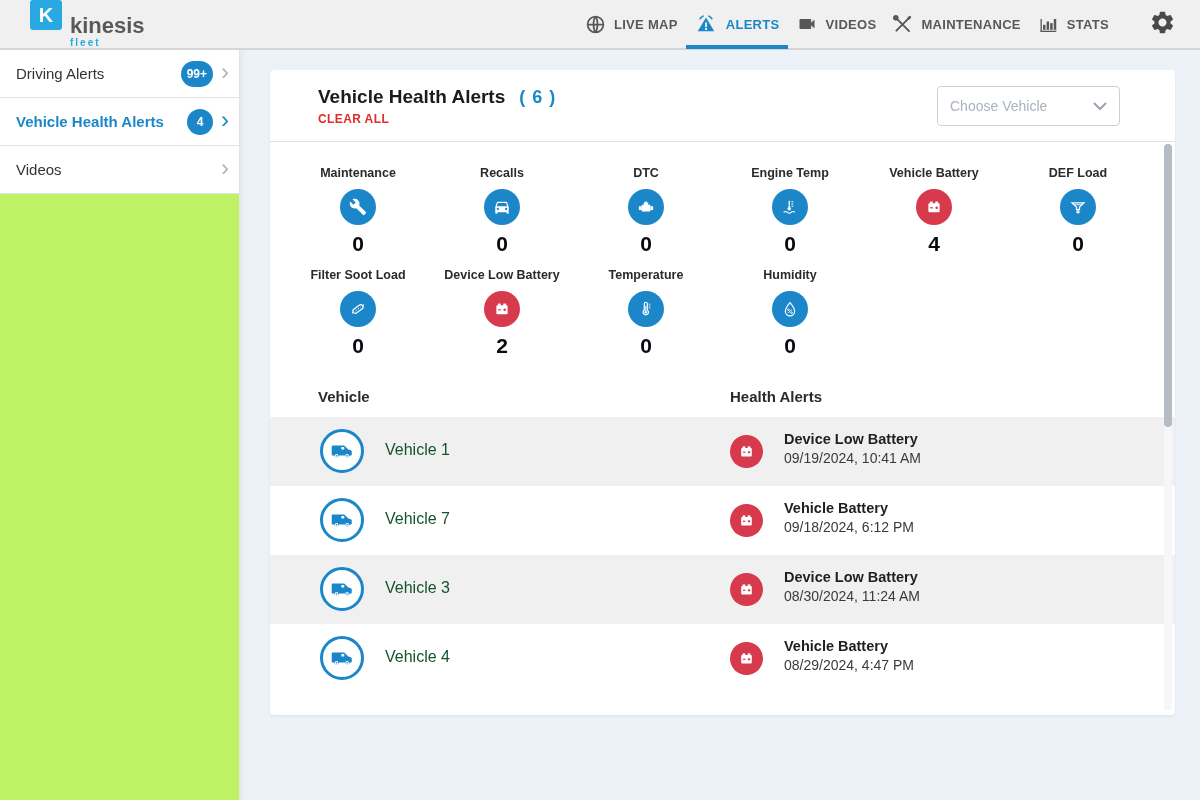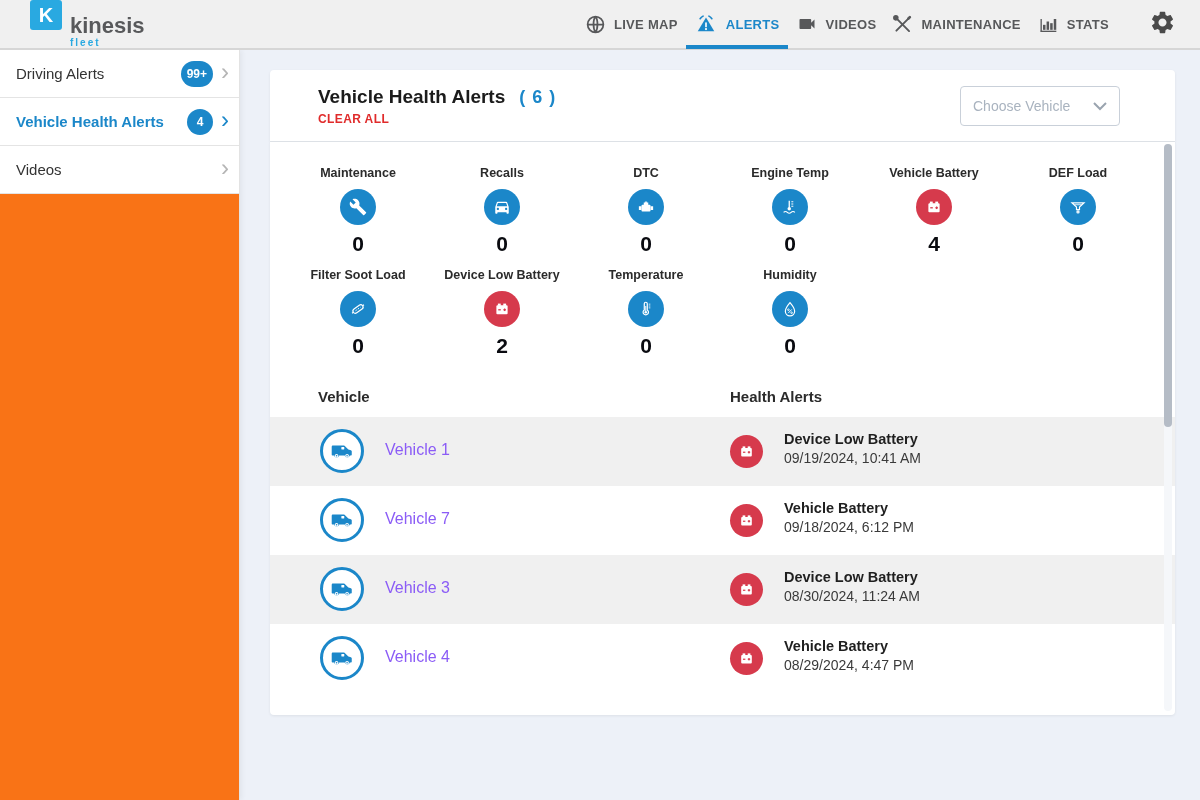--- a/index.html
+++ b/index.html
@@ -20,21 +20,21 @@
   .nav { display:flex; align-items:center; gap:16px; margin-left:auto; height:50px; }
   .nav-item { display:flex; align-items:center; gap:8px; height:50px; position:relative;
               font-size:13px; font-weight:bold; color:#57585a; letter-spacing:.3px; cursor:pointer; }
   .nav-item svg { display:block; }
   .nav-item.active { color:#1b87c9; }
   .nav-item.active::after { content:''; position:absolute; left:-8px; right:-8px; bottom:0;
                             height:4px; background:#1b87c9; }
   .gear-btn { margin:0 24px 0 40px; cursor:pointer; display:flex; align-items:center; }
 
   
-  .sidebar { position:absolute; left:0; top:50px; width:240px; height:750px; background:#f97316;
+  .sidebar { position:absolute; left:0; top:50px; width:240px; height:750px; background:#bef264;
              border-right:1px solid #e3e3e3; box-shadow:2px 0 5px rgba(0,0,0,.05); z-index:4; }
   .side-item { height:48px; display:flex; align-items:center; padding:0 10px 0 16px;
                border-bottom:1px solid #e4e4e4; cursor:pointer; background:#fff; }
   .side-label { flex:1; font-size:15px; color:#333; }
   .side-item.active .side-label { color:#1b87c9; font-weight:bold; }
   .side-badge { min-width:26px; height:26px; padding:0 6px; border-radius:13px; background:#1b87c9;
                 color:#fff; font-size:12px; font-weight:bold; display:flex; align-items:center;
                 justify-content:center; margin-right:8px; }
   .side-chevron { font-size:24px; color:#b5b5b5; line-height:22px; padding-bottom:4px; }
   .side-item.active .side-chevron { color:#1b87c9; }
@@ -44,21 +44,21 @@
   .card-header { position:absolute; left:30px; top:20px; width:905px; height:72px; background:#fff;
                  border-radius:4px 4px 0 0; border-bottom:1px solid #dfe3e8;
                  box-shadow:0 1px 3px rgba(0,0,0,.07);
                  display:flex; align-items:center; justify-content:space-between;
                  padding:0 55px 0 48px; }
   .title-row { display:flex; align-items:baseline; gap:14px; }
   .page-title { font-size:19px; font-weight:bold; color:#1b1b1b; }
   .page-count { font-size:18px; font-weight:bold; color:#1b87c9; letter-spacing:1px; }
   .clear-all { font-size:12px; font-weight:bold; color:#e02b2b; letter-spacing:.4px;
                margin-top:4px; cursor:pointer; }
-  .vehicle-select { width:160px; height:40px; border:1px solid #c9d0d9; border-radius:4px;
+  .vehicle-select { width:183px; height:40px; border:1px solid #c9d0d9; border-radius:4px;
                     background:#fff; display:flex; align-items:center; justify-content:space-between;
                     padding:0 12px; color:#a9b3bf; font-size:14px; cursor:pointer; }
 
   .card-body { position:absolute; left:30px; top:92px; width:905px; height:573px; background:#fff;
                border-radius:0 0 4px 4px; box-shadow:0 1px 3px rgba(0,0,0,.07); overflow:hidden; }
 
   
   .cat-grid { display:grid; grid-template-columns:repeat(6,144px); row-gap:12px;
               margin:24px 0 0 16px; }
   .cat-tile { text-align:center; cursor:pointer; }
@@ -73,21 +73,21 @@
   .table-head { position:relative; margin-top:26px; height:20px; }
   .th { position:absolute; top:4px; font-size:15px; font-weight:bold; color:#2b2b2b; }
   .th-vehicle { left:48px; }
   .th-alerts  { left:460px; }
   .rows { margin-top:13px; }
   .vrow { position:relative; height:69px; cursor:pointer; background:#fff; }
   .vrow.shaded { background:#f0f0f0; }
   .truck-circle { position:absolute; left:50px; top:12px; width:44px; height:44px;
                   border:3px solid #1b87c9; border-radius:50%; background:#fff;
                   display:flex; align-items:center; justify-content:center; }
-  .vrow-name { position:absolute; left:115px; top:24px; font-size:16px; color:#8b5cf6; }
+  .vrow-name { position:absolute; left:115px; top:24px; font-size:16px; color:#14532d; }
   .alert-circle { position:absolute; left:460px; top:18px; width:33px; height:33px;
                   border-radius:50%; background:#d63a4c; display:flex; align-items:center;
                   justify-content:center; }
   .alert-text { position:absolute; left:514px; top:14px; }
   .alert-title { font-size:14.5px; font-weight:bold; color:#1f1f1f; }
   .alert-ts { font-size:14px; color:#3a3a3a; margin-top:3px; }
 
   
   .scroll-track { position:absolute; right:3px; top:2px; width:8px; height:567px;
                   background:#f5f7fa; border-radius:4px; }

